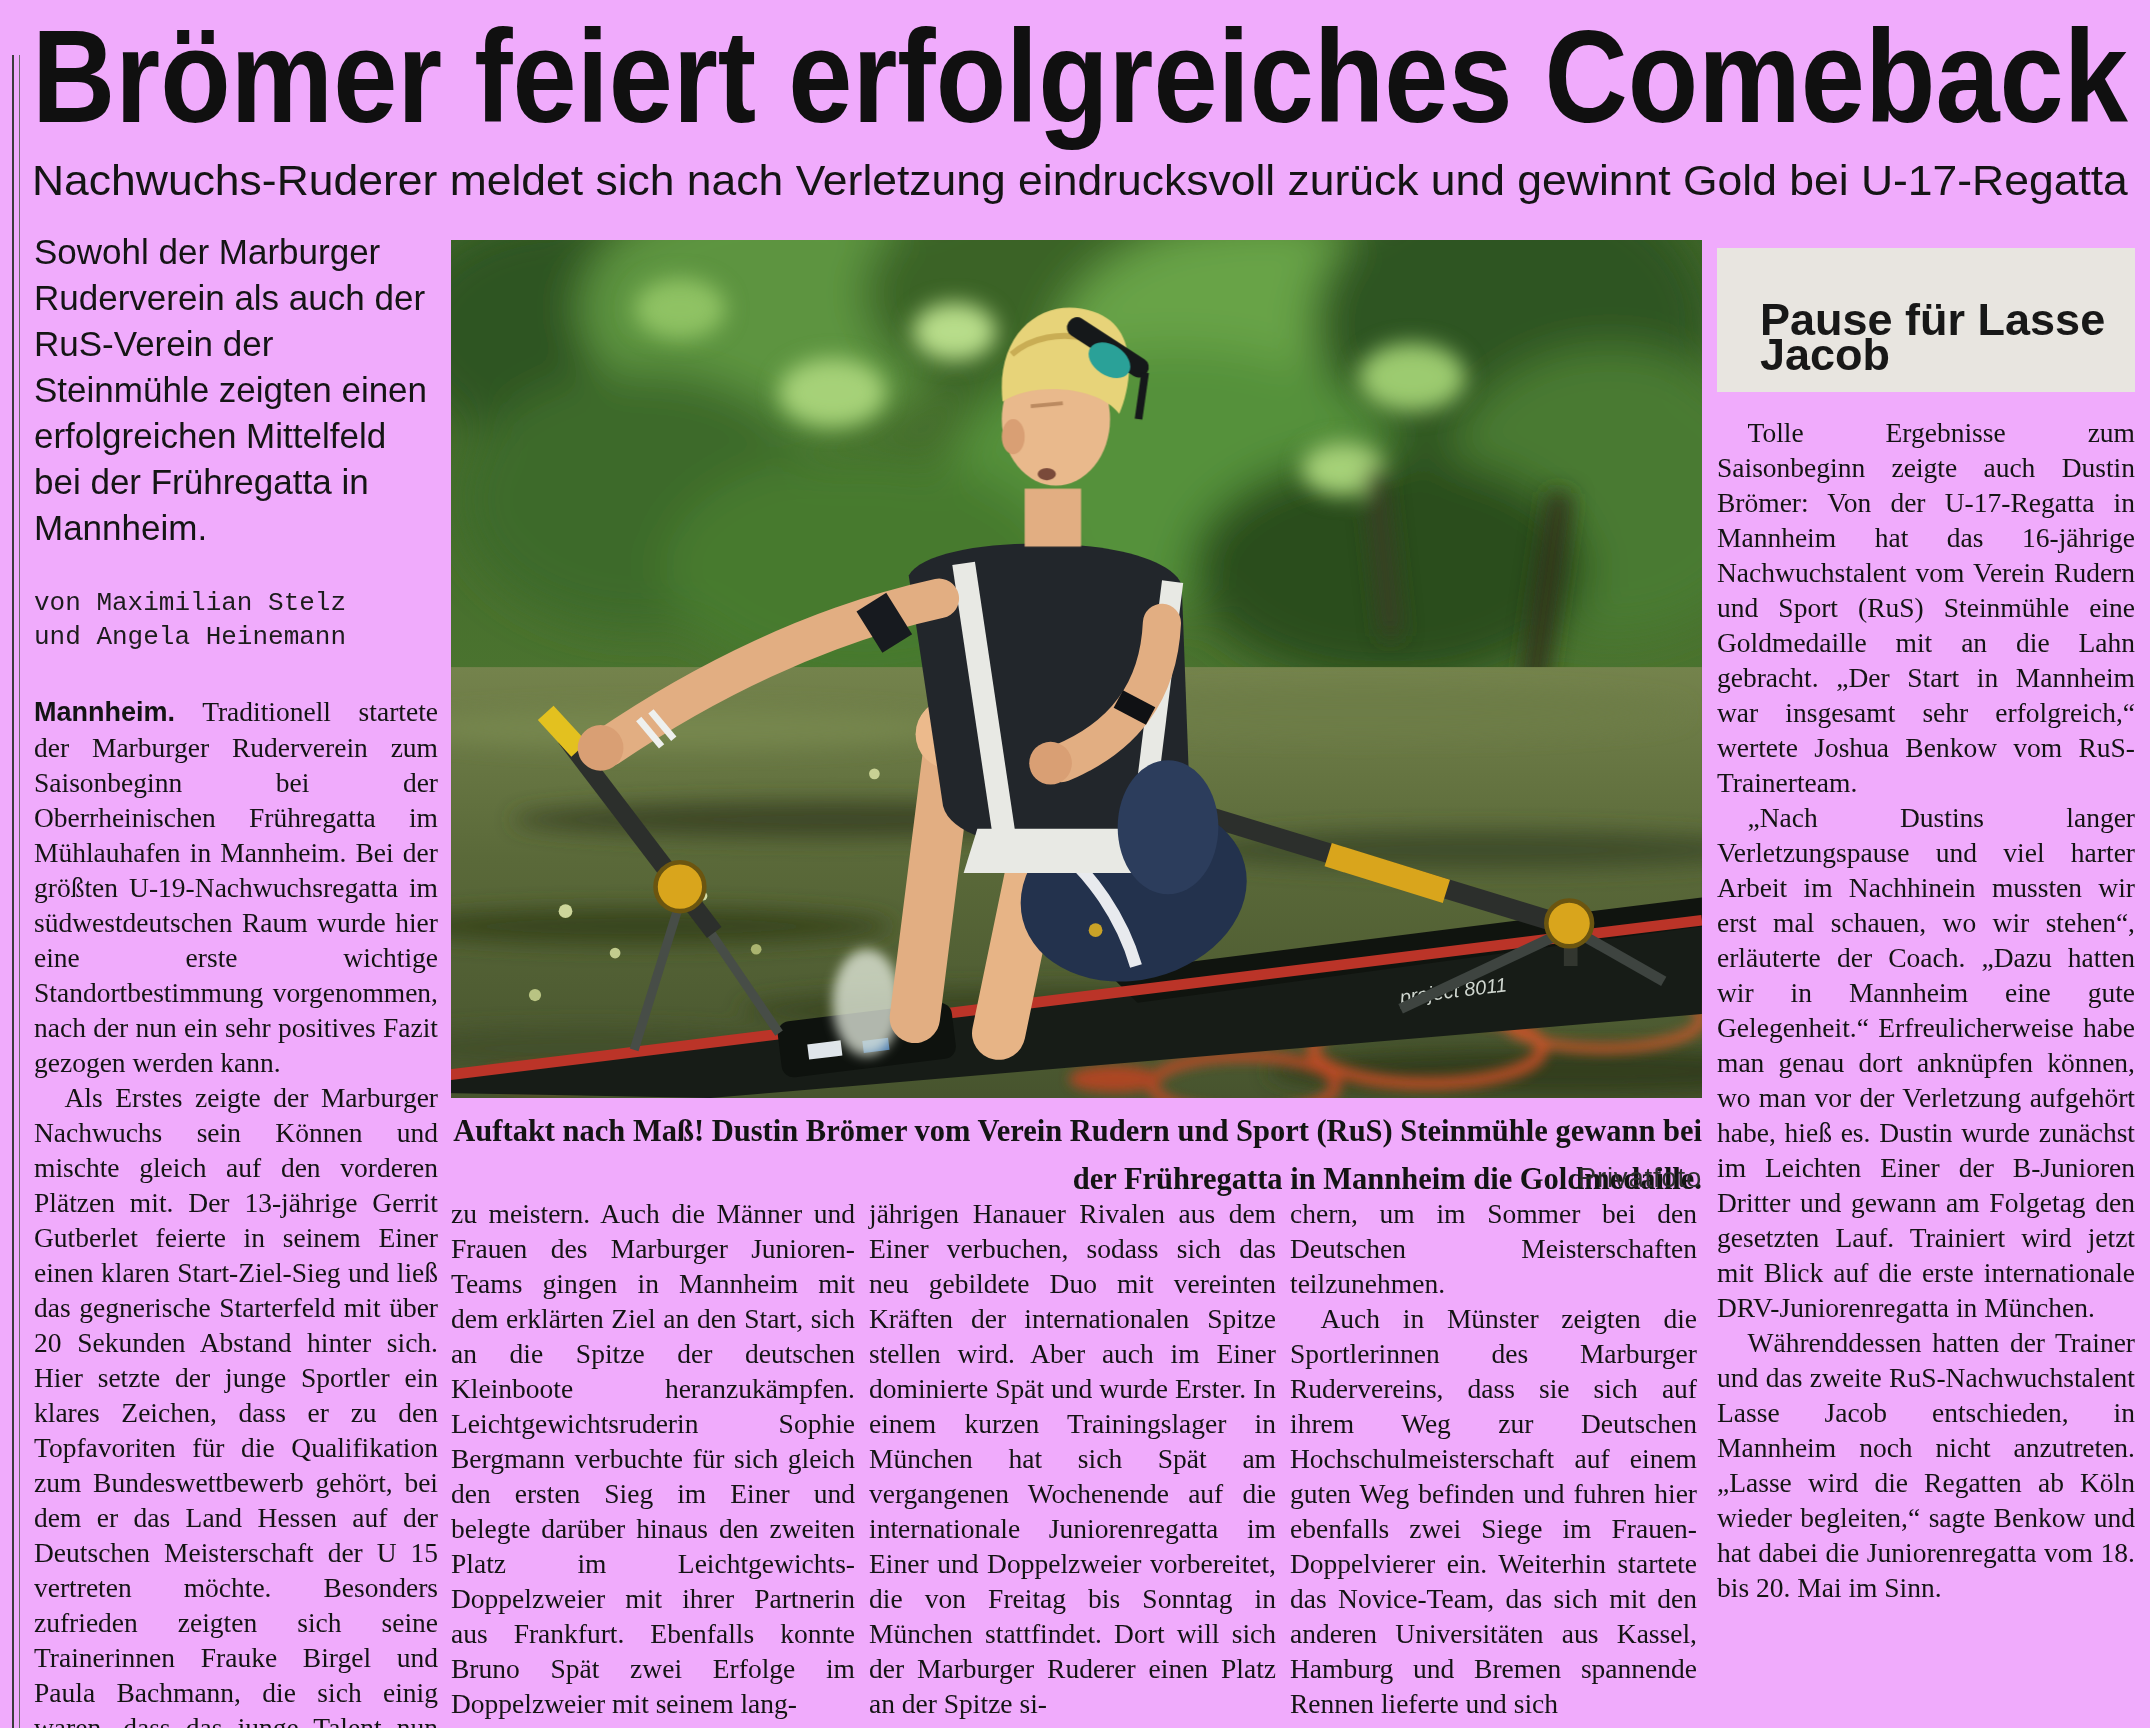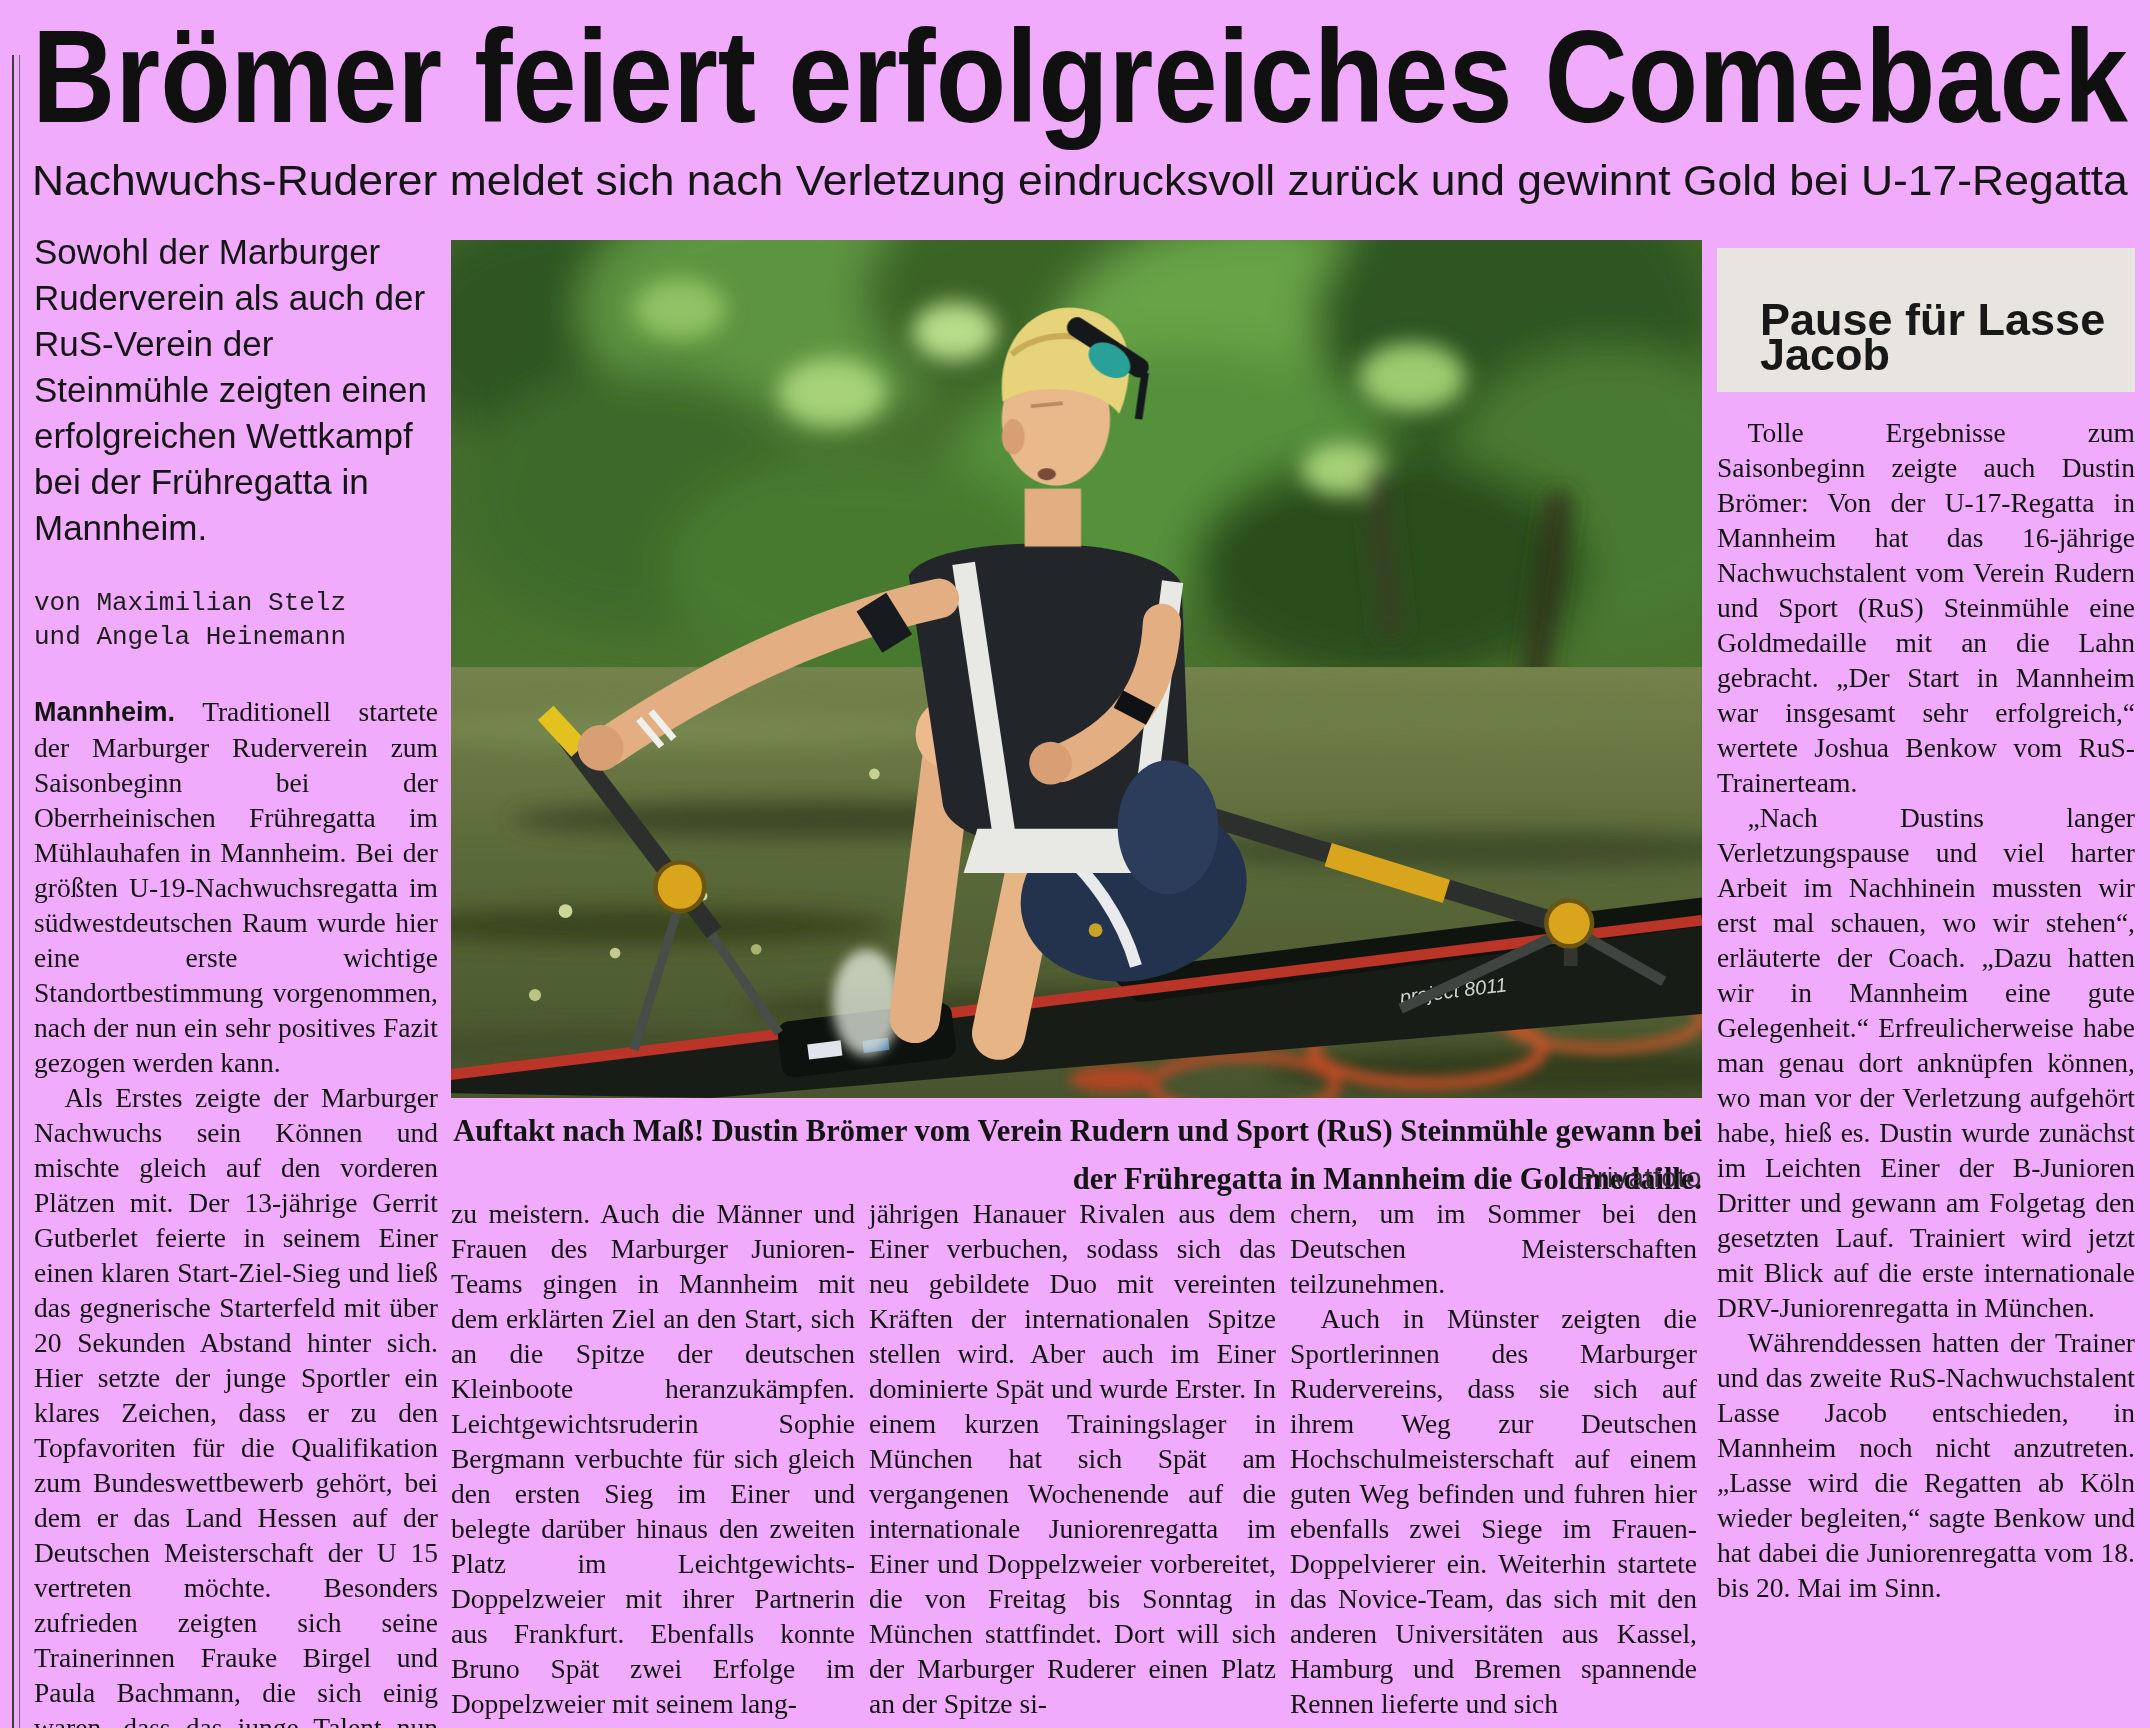--- a/index.html
+++ b/index.html
@@ -78,21 +78,21 @@
     </svg>
   </div>
 
   <div class="subhead-wrap">
     <svg width="2105" height="63" viewBox="0 0 2760 82">
       <text x="0" y="60" font-family="Liberation Sans, sans-serif" font-weight="normal" font-size="56" fill="#151515" textLength="2748" lengthAdjust="spacingAndGlyphs">Nachwuchs-Ruderer meldet sich nach Verletzung eindrucksvoll zurück und gewinnt Gold bei U-17-Regatta</text>
     </svg>
   </div>
 
   <div class="col col1">
-    <div class="lead">Sowohl der Marburger Ruderverein als auch der RuS-Verein der Steinmühle zeigten einen erfolgreichen Wettkampf bei der Frühregatta in Mannheim.</div>
+    <div class="lead">Sowohl der Marburger Ruderverein als auch der RuS-Verein der Steinmühle zeigten einen erfolgreichen Mittelfeld bei der Frühregatta in Mannheim.</div>
     <div class="byline">
       <div>von Maximilian Stelz</div>
       <div>und Angela Heinemann</div>
     </div>
     <div class="bodytext">
       <p><b class="dateline">Mannheim.</b> <span>Traditionell startete der Marburger Ruderverein zum Saisonbeginn bei der Oberrheinischen Frühregatta im Mühlauhafen in Mannheim. Bei der größten U-19-Nachwuchsregatta im südwestdeutschen Raum wurde hier eine erste wichtige Standortbestimmung vorgenommen, nach der nun ein sehr positives Fazit gezogen werden kann.</span></p>
       <p class="indent">Als Erstes zeigte der Marburger Nachwuchs sein Können und mischte gleich auf den vorderen Plätzen mit. Der 13-jährige Gerrit Gutberlet feierte in seinem Einer einen klaren Start-Ziel-Sieg und ließ das gegnerische Starterfeld mit über 20 Sekunden Abstand hinter sich. Hier setzte der junge Sportler ein klares Zeichen, dass er zu den Topfavoriten für die Qualifikation zum Bundeswettbewerb gehört, bei dem er das Land Hessen auf der Deutschen Meisterschaft der U 15 vertreten möchte. Besonders zufrieden zeigten sich seine Trainerinnen Frauke Birgel und Paula Bachmann, die sich einig waren, dass das junge Talent nun weiter gefördert werden muss, um die Qualifikation</p>
     </div>
   </div>
 

